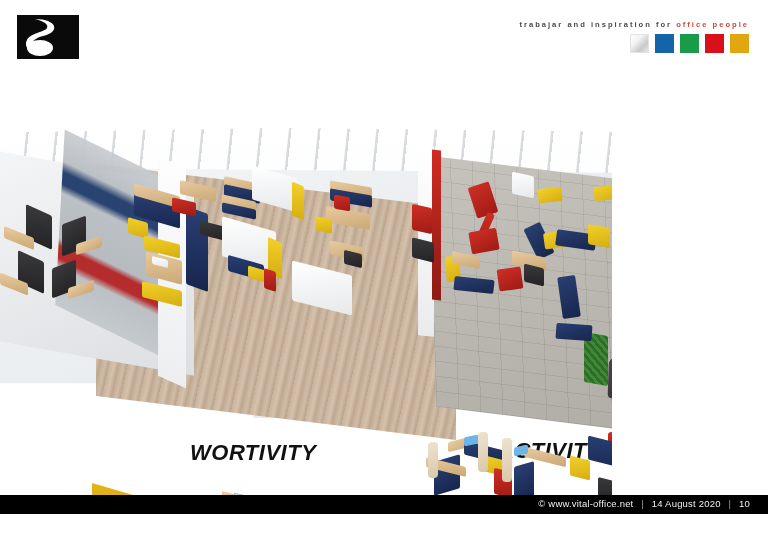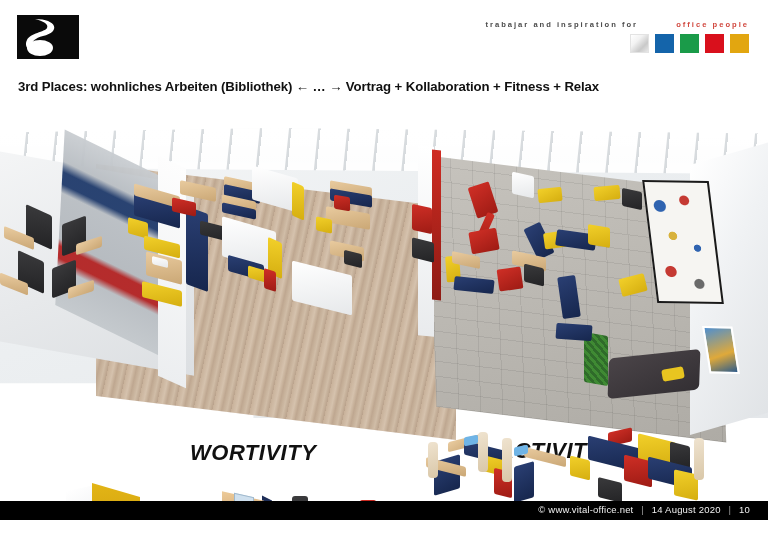--- a/index.html
+++ b/index.html
@@ -26,36 +26,36 @@
     font-family:"Liberation Sans",sans-serif;letter-spacing:-0.2px;
     white-space:nowrap;z-index:3;
   }
   .logo-word sup{font-size:6px;vertical-align:super;}
 
   .tagline{
     position:absolute;right:19px;top:20px;
     font-size:7.6px;font-weight:700;letter-spacing:2.0px;
     color:#4b4b4b;white-space:nowrap;
   }
-  .tagline .accent{color:#d1483f;margin-left:34px;}
+  .tagline .accent{color:#d1483f;}
   .swatches{
     position:absolute;right:19px;top:34px;display:flex;gap:6px;
   }
   .sw{width:19px;height:19px;}
   .sw.white{background:linear-gradient(135deg,#ffffff 0%,#f2f2f2 35%,#c9c9c9 70%,#e8e8e8 100%);border:1px solid #e3e3e3;box-sizing:border-box;}
 
   
   .titles{position:absolute;left:18px;top:76px;width:740px;}
   .title-line{
     font-size:13.2px;font-weight:700;color:#111;line-height:22px;
     white-space:nowrap;letter-spacing:-0.1px;
   }
 
   
-  .stage{position:absolute;left:0;top:128px;width:768px;height:380px;overflow:hidden;}
+  .stage{position:absolute;left:0;top:128px;width:612px;height:380px;overflow:hidden;}
 
   
   .room{
     position:absolute;left:0;top:0;width:768px;height:290px;
     background:
       
       linear-gradient(180deg,#ffffff 0px,#fbfbfb 14px,#e9ebed 26px,#dfe2e5 34px,transparent 35px),
       linear-gradient(160deg,#f6f7f8 0%,#eceff1 40%,#e4e7ea 100%);
     clip-path:polygon(0% 2%,36% 0%,100% 4%,100% 100%,72% 100%,72% 96%,54% 96%,54% 100%,33% 100%,33% 88%,0% 88%);
   }
@@ -181,21 +181,21 @@
   
   .po-k{position:absolute;left:292px;top:10px;width:16px;height:48px;background:linear-gradient(160deg,#3c3c3e,#1f1f21);border-radius:3px;}
   .po-r{position:absolute;left:360px;top:14px;width:16px;height:30px;background:linear-gradient(160deg,#cd2a21,#9c1a12);border-radius:2px;}
 
   
   .vig{position:absolute;}
   .fig{position:absolute;background:linear-gradient(160deg,#efe3cf,#d9c7a8);border-radius:4px;}
 
   
   .footer{
-    position:absolute;left:0;bottom:18px;width:768px;height:19px;
+    position:absolute;left:0;bottom:24px;width:768px;height:19px;
     background:#000;
   }
   .footer-text{
     position:absolute;right:18px;top:3px;
     color:#f0f0f0;font-size:9.5px;letter-spacing:.2px;white-space:nowrap;
   }
   .footer-text .sep{color:#9a9a9a;padding:0 5px;}
 </style>
 </head>
 <body>
@@ -216,21 +216,20 @@
 
   <div class="swatches">
     <div class="sw white"></div>
     <div class="sw" style="background:#1464aa"></div>
     <div class="sw" style="background:#1a9b49"></div>
     <div class="sw" style="background:#d9101c"></div>
     <div class="sw" style="background:#e2a610"></div>
   </div>
 
   <div class="titles">
-    <div class="title-line">3rd Places: wohnliches Arbeiten (Bibliothek) ← … → Vortrag + Kollaboration + Fitness + Relax</div>
   </div>
 
   <div class="stage">
 
     <div class="room"></div>
     <div class="roof"></div>
     <div class="floor-wood"></div>
     <div class="floor-tile"></div>
     <div class="left-office"></div>
     <div class="divider-wall"></div>

